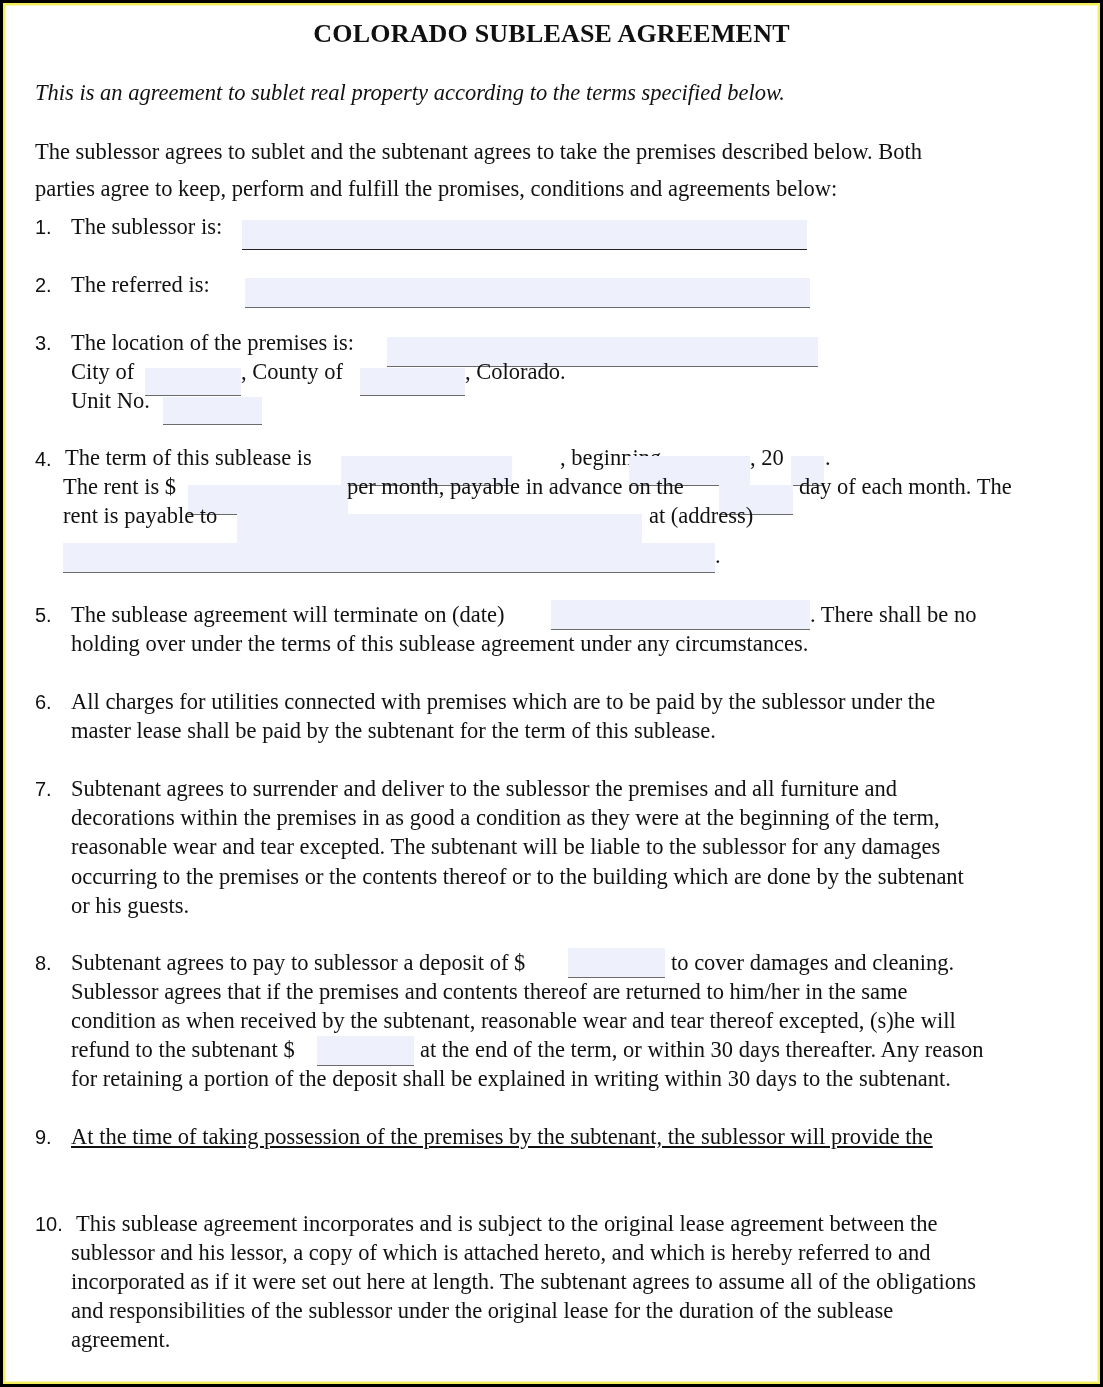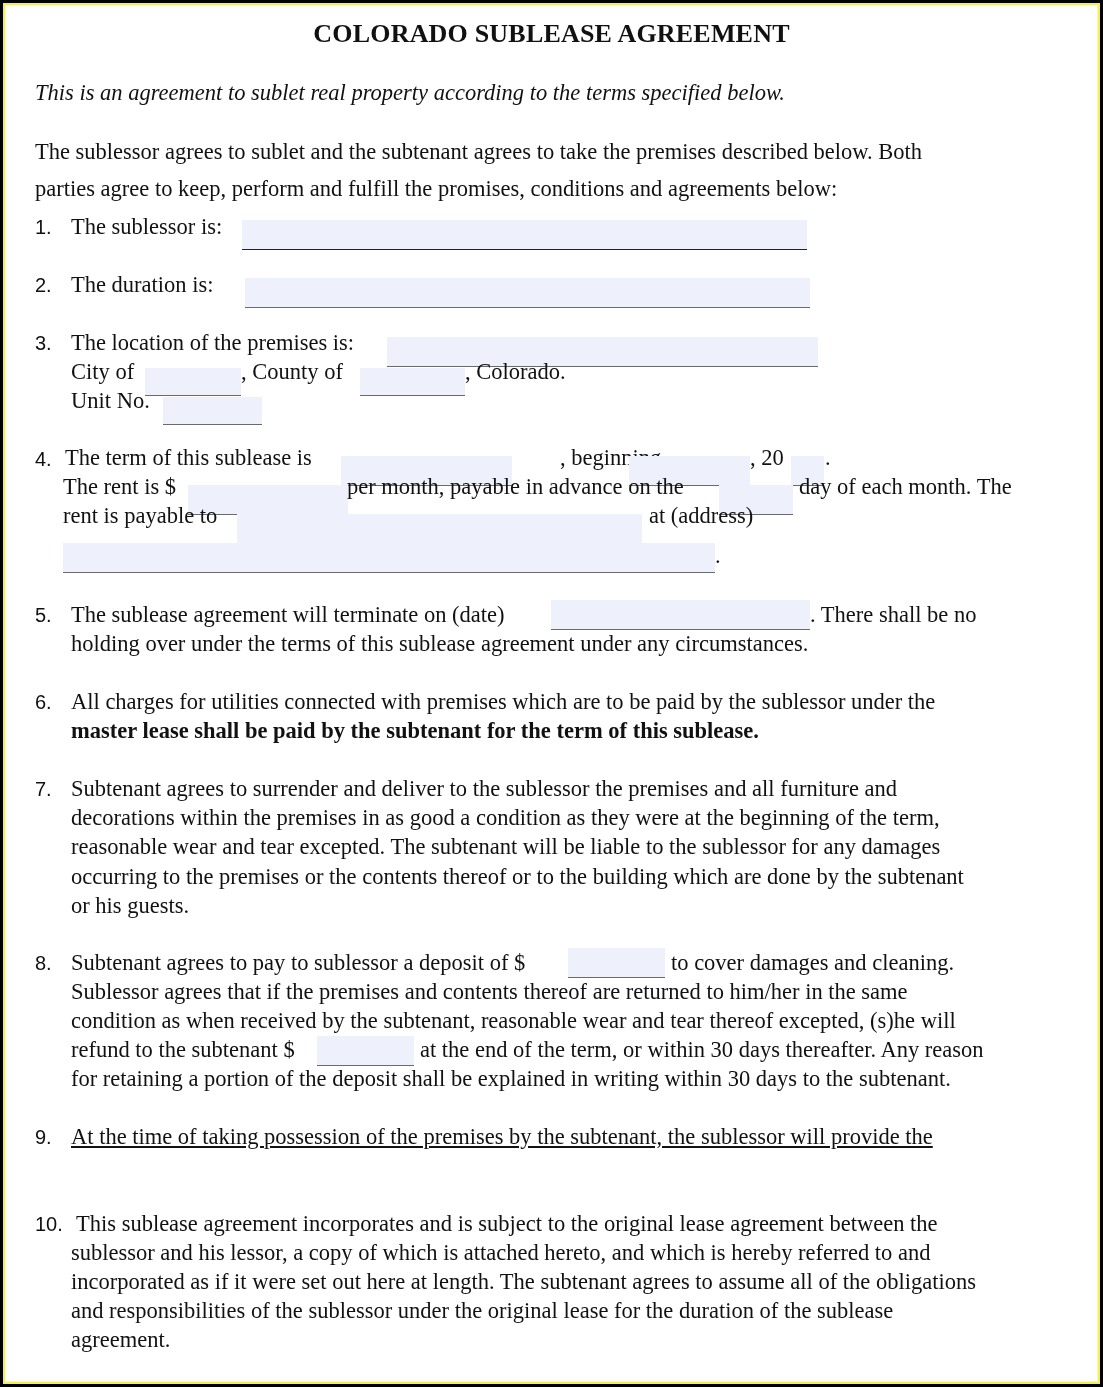--- a/index.html
+++ b/index.html
@@ -54,21 +54,21 @@
   <div class="line" style="left:30px; top:73px;font-style:italic;">This is an agreement to sublet real property according to the terms specified below.</div>
 
   <div class="line" style="left:30px; top:132px;">The sublessor agrees to sublet and the subtenant agrees to take the premises described below.  Both</div>
   <div class="line" style="left:30px; top:161px;margin-top:8px;">parties agree to keep, perform and fulfill the promises, conditions and agreements below:</div>
 
   <div class="line num" style="left:30px; top:208px;">1.</div>
   <div class="line" style="left:66px; top:207px;">The sublessor is:</div>
   <div class="field" style="left:237px; top:215px; width:565px; height:30px;"></div>
 
   <div class="line num" style="left:30px; top:266px;">2.</div>
-  <div class="line" style="left:66px; top:265px;">The duration is:</div>
+  <div class="line" style="left:66px; top:265px;">The referred is:</div>
   <div class="field grey" style="left:240px; top:273px; width:565px; height:30px;"></div>
 
   <div class="line num" style="left:30px; top:324px;">3.</div>
   <div class="line" style="left:66px; top:323px;">The location of the premises is:</div>
   <div class="field grey" style="left:382px; top:332px; width:431px; height:30px;"></div>
 
   <div class="line" style="left:66px; top:352px;">City of</div>
   <div class="field grey" style="left:140px; top:363px; width:96px; height:28px;"></div>
   <div class="line" style="left:236px; top:352px;">, County of</div>
   <div class="field grey" style="left:355px; top:363px; width:105px; height:28px;"></div>
@@ -100,21 +100,21 @@
   <div class="line" style="left:710px; top:536px;">.</div>
 
   <div class="line num" style="left:30px; top:596px;">5.</div>
   <div class="line" style="left:66px; top:595px;">The sublease agreement will terminate on (date)</div>
   <div class="field grey" style="left:546px; top:595px; width:259px; height:30px;"></div>
   <div class="line" style="left:805px; top:595px;">.  There shall be no</div>
   <div class="line" style="left:66px; top:624px;">holding over under the terms of this sublease agreement under any circumstances.</div>
 
   <div class="line num" style="left:30px; top:683px;">6.</div>
   <div class="line" style="left:66px; top:682px;">All charges for utilities connected with premises which are to be paid by the sublessor under the</div>
-  <div class="line" style="left:66px; top:711px;font-weight:bold;">master lease shall be paid by the subtenant for the term of this sublease.</div>
+  <div class="line" style="left:66px; top:711px;">master lease shall be paid by the subtenant for the term of this sublease.</div>
 
   <div class="line num" style="left:30px; top:770px;">7.</div>
   <div class="line" style="left:66px; top:769px;">Subtenant agrees to surrender and deliver to the sublessor the premises and all furniture and</div>
   <div class="line" style="left:66px; top:798px;">decorations within the premises in as good a condition as they were at the beginning of the term,</div>
   <div class="line" style="left:66px; top:827px;">reasonable wear and tear excepted.  The subtenant will be liable to the sublessor for any damages</div>
   <div class="line" style="left:66px; top:857px;">occurring to the premises or the contents thereof or to the building which are done by the subtenant</div>
   <div class="line" style="left:66px; top:886px;">or his guests.</div>
 
   <div class="line num" style="left:30px; top:944px;">8.</div>
   <div class="line" style="left:66px; top:943px;">Subtenant agrees to pay to sublessor a deposit of $</div>

